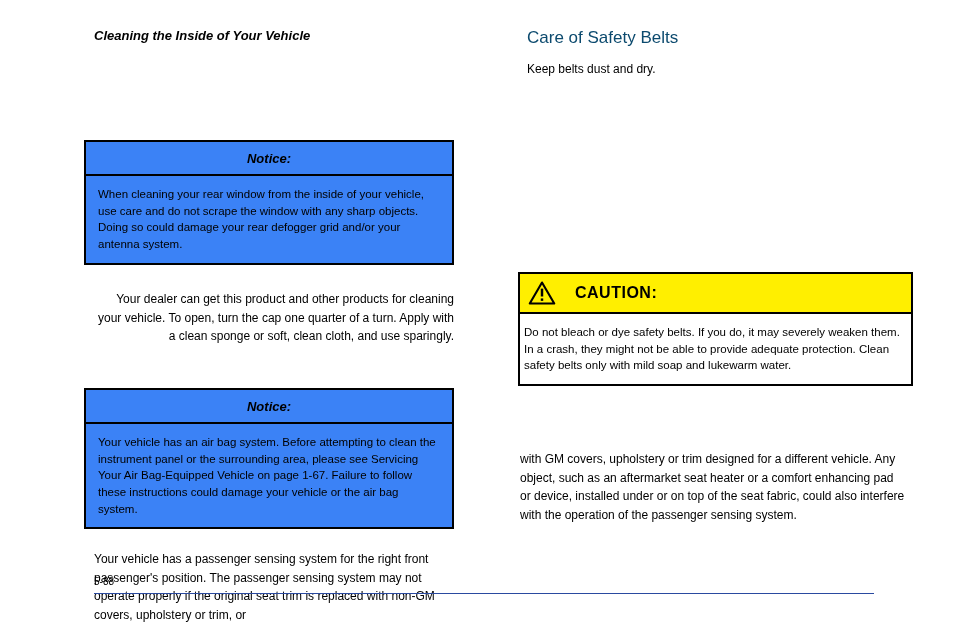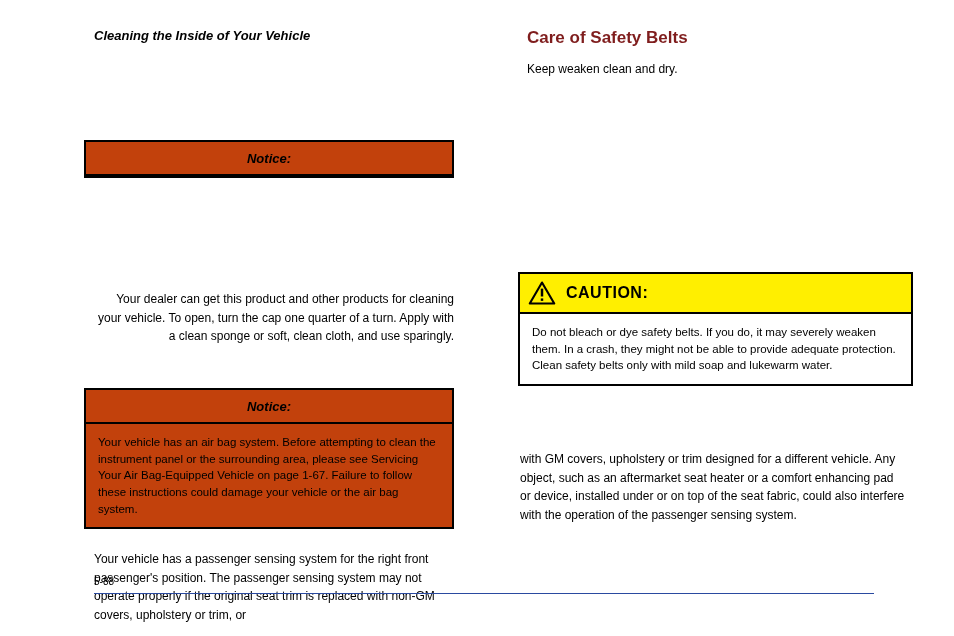--- a/index.html
+++ b/index.html
@@ -4,73 +4,74 @@
 <style>
   * { box-sizing: border-box; margin: 0; padding: 0; }
   html, body { width: 954px; height: 636px; background: #fff; font-family: Arial, Helvetica, sans-serif; color: #000; }
   .page { position: relative; width: 942px; height: 636px; }
 
   
   .cleaning-head { position: absolute; left: 94px; top: 28px; font-size: 13px; font-style: italic; font-weight: bold; }
   .cleaning-body { position: absolute; left: 94px; top: 52px; width: 360px; font-size: 12px; line-height: 1.55; }
 
   
-  .notice-box { position: absolute; border: 2px solid #000; background: #c2410c; }
+  .notice-box { position: absolute; border: 2px solid #000; background: #3b82f6; }
   .notice-header { border-bottom: 2px solid #000; padding: 7px 10px; text-align: center; }
   .notice-header .label { font-style: italic; font-weight: bold; font-size: 13px; }
   .notice-body { padding: 10px 12px; font-size: 11.5px; line-height: 1.45; }
 
   .notice-1 { left: 84px; top: 140px; width: 370px; }
   .notice-2 { left: 84px; top: 388px; width: 370px; }
 
   .intertext { position: absolute; left: 94px; width: 360px; font-size: 12px; line-height: 1.55; }
   .intertext-1 { top: 290px; text-align: right; }
   .intertext-2 { top: 550px; }
 
   
-  .section-heading { position: absolute; left: 527px; top: 28px; font-size: 17px; font-weight: bold; color: #7f1d1d; }
+  .section-heading { position: absolute; left: 527px; top: 28px; font-size: 17px; font-weight: normal; color: #0c4a6e; }
   .right-intro { position: absolute; left: 527px; top: 60px; width: 385px; font-size: 12px; line-height: 1.55; }
 
   
   .caution-box { position: absolute; left: 518px; top: 272px; width: 395px; border: 2px solid #000; background: #fff; }
-  .caution-header { display: flex; align-items: center; gap: 10px; padding: 6px 10px 6px 8px; background: #ffef00; border-bottom: 2px solid #000; }
+  .caution-header { display: flex; align-items: center; gap: 19px; padding: 6px 10px 6px 8px; background: #ffef00; border-bottom: 2px solid #000; }
   .caution-header .tri { width: 28px; height: 26px; }
   .caution-header .label { font-weight: bold; font-size: 16px; letter-spacing: 0.5px; }
-  .caution-body { padding: 10px 12px; font-size: 11.5px; line-height: 1.45; }
+  .caution-body { padding: 10px 4px; font-size: 11.5px; line-height: 1.45; }
   .caution-after { position: absolute; left: 520px; top: 450px; width: 385px; font-size: 12px; line-height: 1.55; }
 
   
   .footer-rule { position: absolute; left: 94px; top: 593px; width: 780px; height: 0; border-top: 1.5px solid #2a4aa0; }
   .page-num { position: absolute; left: 94px; top: 576px; font-size: 10px; color: #000; }
 </style>
 </head>
 <body>
 <div class="page">
 
   <div class="cleaning-head">Cleaning the Inside of Your Vehicle</div>
 
   <div class="notice-box notice-1">
     <div class="notice-header">
       <span class="label">Notice:</span>
     </div>
+    <div class="notice-body">When cleaning your rear window from the inside of your vehicle, use care and do not scrape the window with any sharp objects. Doing so could damage your rear defogger grid and/or your antenna system.</div>
   </div>
 
   <div class="intertext intertext-1">Your dealer can get this product and other products for cleaning your vehicle. To open, turn the cap one quarter of a turn. Apply with a clean sponge or soft, clean cloth, and use sparingly.</div>
 
   <div class="notice-box notice-2">
     <div class="notice-header">
       <span class="label">Notice:</span>
     </div>
     <div class="notice-body">Your vehicle has an air bag system. Before attempting to clean the instrument panel or the surrounding area, please see Servicing Your Air Bag-Equipped Vehicle on page 1-67. Failure to follow these instructions could damage your vehicle or the air bag system.</div>
   </div>
 
   <div class="intertext intertext-2">Your vehicle has a passenger sensing system for the right front passenger's position. The passenger sensing system may not operate properly if the original seat trim is replaced with non-GM covers, upholstery or trim, or</div>
 
   <div class="section-heading">Care of Safety Belts</div>
-  <div class="right-intro">Keep weaken clean and dry.</div>
+  <div class="right-intro">Keep belts dust and dry.</div>
 
   <div class="caution-box">
     <div class="caution-header">
       <svg class="tri" viewBox="0 0 32 28">
         <polygon points="16,2 30,26 2,26" fill="none" stroke="#000" stroke-width="2.4" stroke-linejoin="round"></polygon>
         <rect x="14.6" y="9" width="2.8" height="9" fill="#000"></rect>
         <rect x="14.6" y="20.2" width="2.8" height="2.8" fill="#000"></rect>
       </svg>
       <span class="label">CAUTION:</span>
     </div>

